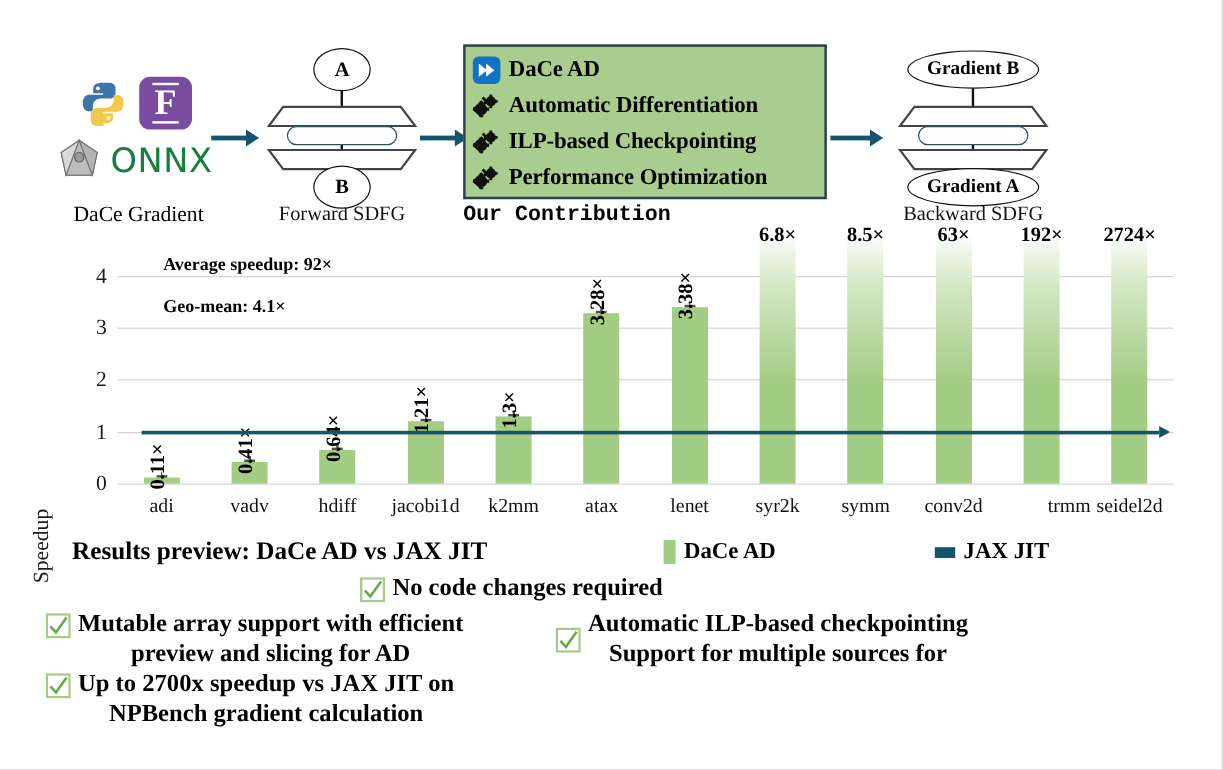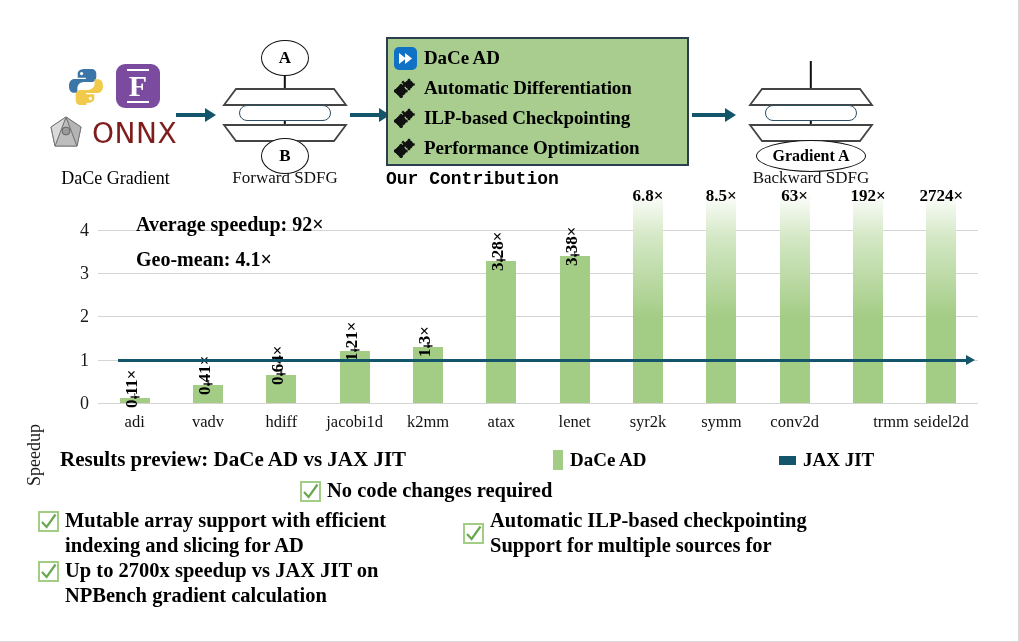--- a/index.html
+++ b/index.html
@@ -19,21 +19,21 @@
   .pytorch-mark{width:22px;height:30px;position:relative;}
   .pytorch-mark svg{display:block;}
   .pytorch-word{font-family:"DejaVu Sans",sans-serif;font-size:27px;color:#1a1a1a;letter-spacing:-.6px;line-height:1;}
   .py-f-row{position:absolute;left:38px;top:36px;display:flex;align-items:center;gap:10px;}
   .pylogo{width:40px;height:40px;}
   .flogo{width:44px;height:44px;border-radius:9px;background:#7a4b9e;display:flex;align-items:center;justify-content:center;}
   .flogo span{color:#fff;font-family:"Liberation Serif",serif;font-weight:bold;font-size:30px;line-height:1;
       border-top:2px solid #fff;border-bottom:2px solid #fff;padding:0 2px;}
   .onnx-row{position:absolute;left:18px;top:86px;display:flex;align-items:center;gap:6px;}
   .onnx-mark{width:40px;height:40px;}
-  .onnx-word{font-family:"DejaVu Sans",sans-serif;font-size:28px;color:#7f1d1d;letter-spacing:.5px;line-height:1;}
+  .onnx-word{font-family:"DejaVu Sans",sans-serif;font-size:28px;color:#15803d;letter-spacing:.5px;line-height:1;}
 
   
   .sdfg{position:absolute;width:140px;height:140px;}
   .sdfg .node{
     position:absolute;left:50%;transform:translateX(-50%);
     width:46px;height:34px;border:1.6px solid #111;border-radius:50%;
     background:#fff;display:flex;align-items:center;justify-content:center;
     font-family:"Liberation Serif",serif;font-weight:bold;font-size:17px;z-index:3;
   }
   .sdfg .node.wide{width:108px;height:30px;font-size:16px;}
@@ -87,36 +87,36 @@
   .hlabel{
     position:absolute;white-space:nowrap;text-align:center;transform:translateX(-50%);
     font-family:"Liberation Serif",serif;font-weight:bold;font-size:17px;color:#000;
   }
   .jaxline{position:absolute;height:3.4px;background:#13556b;}
   .jaxhead{position:absolute;width:0;height:0;border-top:5px solid transparent;border-bottom:5px solid transparent;border-left:9px solid #13556b;}
   .xtick{
     position:absolute;transform:translateX(-50%);white-space:nowrap;
     font-family:"Liberation Serif",serif;font-size:16.5px;color:#111;
   }
-  .annot{position:absolute;font-family:"Liberation Serif",serif;font-weight:bold;font-size:20px;color:#000;white-space:nowrap;}
+  .annot{position:absolute;font-family:"Liberation Serif",serif;font-weight:bold;font-size:15px;color:#000;white-space:nowrap;}
 
   
   .capline{position:absolute;left:60px;top:447px;
       font-family:"Liberation Serif",serif;font-weight:bold;font-size:21px;color:#000;white-space:nowrap;}
   .leg{position:absolute;display:flex;align-items:center;gap:7px;
       font-family:"Liberation Serif",serif;font-weight:bold;font-size:19px;color:#000;white-space:nowrap;}
   .leg .sw-bar{width:10px;height:20px;background:#a3cc85;}
   .leg .sw-line{width:17px;height:9px;background:#13556b;}
 
   
   .bullets{position:absolute;left:0;top:476px;width:1019px;height:166px;}
   .blk{position:absolute;display:flex;gap:6px;align-items:flex-start;}
   .chk{width:21px;height:21px;flex:0 0 auto;margin-top:3px;}
   .btxt{font-family:"Liberation Serif",serif;font-weight:bold;font-size:20.5px;line-height:25px;color:#000;}
-  .btxt div{white-space:nowrap;}
+  .btxt div{white-space:nowrap;text-align:center;}
 </style>
 </head>
 <body>
 
 <div id="page">
 
   <div class="pipeline">
 
     <div class="frontends">
 
@@ -259,20 +259,21 @@
     </div>
     <div class="contrib-caption">Our Contribution</div>
 
     <div class="arrow" style="left:692px;top:108px;width:44px;">
       <span class="shaft" style="width:34px;"></span>
       <span class="head" style="left:33px;"></span>
     </div>
 
     <div class="sdfg" style="left:736px;top:35px;width:150px;">
       <span class="spine"></span>
+      <span class="node wide" style="top:7px;">Gradient B</span>
       <span class="trap" style="top:52px;">
         <svg width="128" height="20" viewBox="0 0 128 20">
             <polygon points="3,18 125,18 113,2 15,2" fill="#fff" stroke="#444" stroke-width="1.8"></polygon>
           </svg>
       </span>
       <span class="inner" style="top:70px;"></span>
       <span class="trap" style="top:88px;">
         <svg width="128" height="20" viewBox="0 0 128 20">
             <polygon points="15,18 113,18 125,2 3,2" fill="#fff" stroke="#444" stroke-width="1.8"></polygon>
           </svg>
@@ -382,21 +383,21 @@
 
     <div class="blk" style="left:38px;top:32px;">
       <span class="chk">
         <svg width="21" height="21" viewBox="0 0 21 21">
             <rect x="1" y="1" width="19" height="19" fill="#fff" stroke="#a3cc85" stroke-width="2"></rect>
             <path d="M4 11 L8.6 16 L17.5 3.5" fill="none" stroke="#6aa84f" stroke-width="2.2"></path>
           </svg>
       </span>
       <span class="btxt">
         <div>Mutable array support with efficient</div>
-        <div>indexing and slicing for AD</div>
+        <div>preview and slicing for AD</div>
       </span>
     </div>
 
     <div class="blk" style="left:38px;top:82px;">
       <span class="chk">
         <svg width="21" height="21" viewBox="0 0 21 21">
             <rect x="1" y="1" width="19" height="19" fill="#fff" stroke="#a3cc85" stroke-width="2"></rect>
             <path d="M4 11 L8.6 16 L17.5 3.5" fill="none" stroke="#6aa84f" stroke-width="2.2"></path>
           </svg>
       </span>

